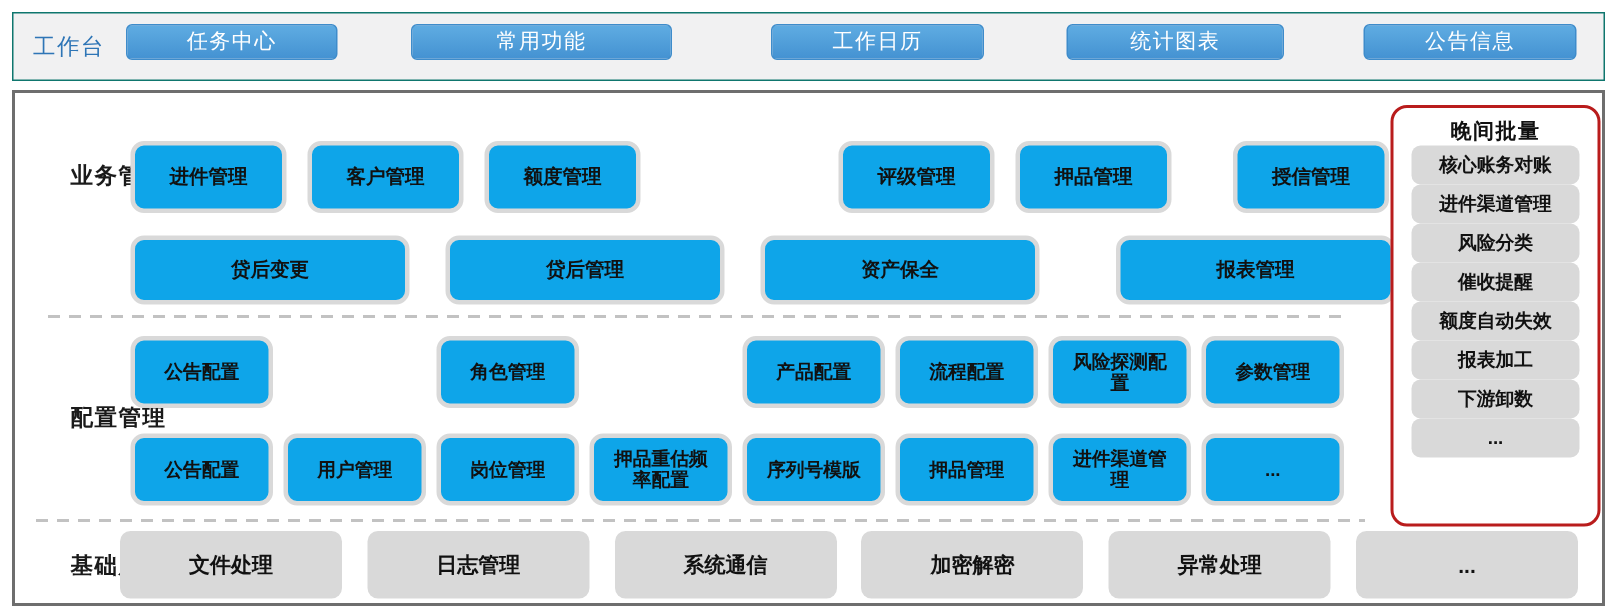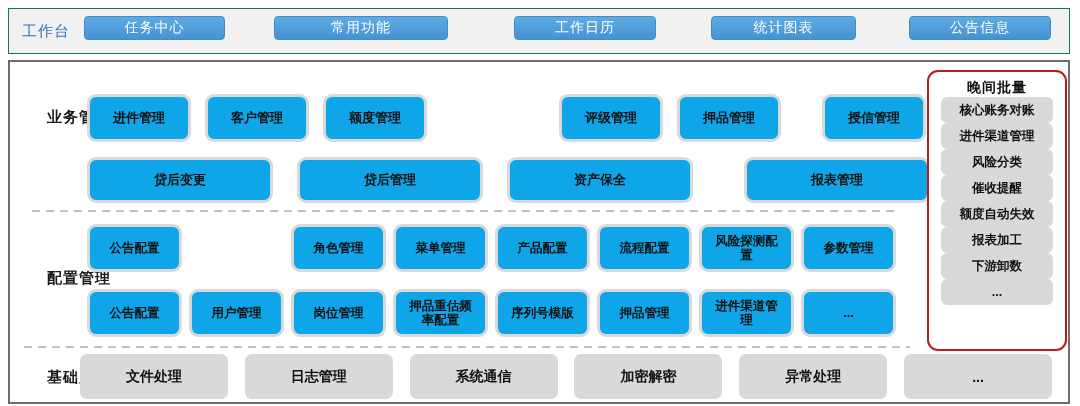--- a/index.html
+++ b/index.html
@@ -95,21 +95,20 @@
 
     <div class="blue-box biz2 b2-0">贷后变更</div>
     <div class="blue-box biz2 b2-1">贷后管理</div>
     <div class="blue-box biz2 b2-2">资产保全</div>
     <div class="blue-box biz2 b2-3">报表管理</div>
 
     <div class="dash dash1"></div>
 
     <div class="blue-box cfg cfg1 c-0">公告配置</div>
     <div class="blue-box cfg cfg1 c-2">角色管理</div>
-    <div class="blue-box cfg cfg1 c-3">菜单管理</div>
     <div class="blue-box cfg cfg1 c-4">产品配置</div>
     <div class="blue-box cfg cfg1 c-5">流程配置</div>
     <div class="blue-box cfg cfg1 c-6">风险探测配置</div>
     <div class="blue-box cfg cfg1 c-7">参数管理</div>
 
     <div class="blue-box cfg cfg2 c-0">公告配置</div>
     <div class="blue-box cfg cfg2 c-1">用户管理</div>
     <div class="blue-box cfg cfg2 c-2">岗位管理</div>
     <div class="blue-box cfg cfg2 c-3">押品重估频率配置</div>
     <div class="blue-box cfg cfg2 c-4">序列号模版</div>

